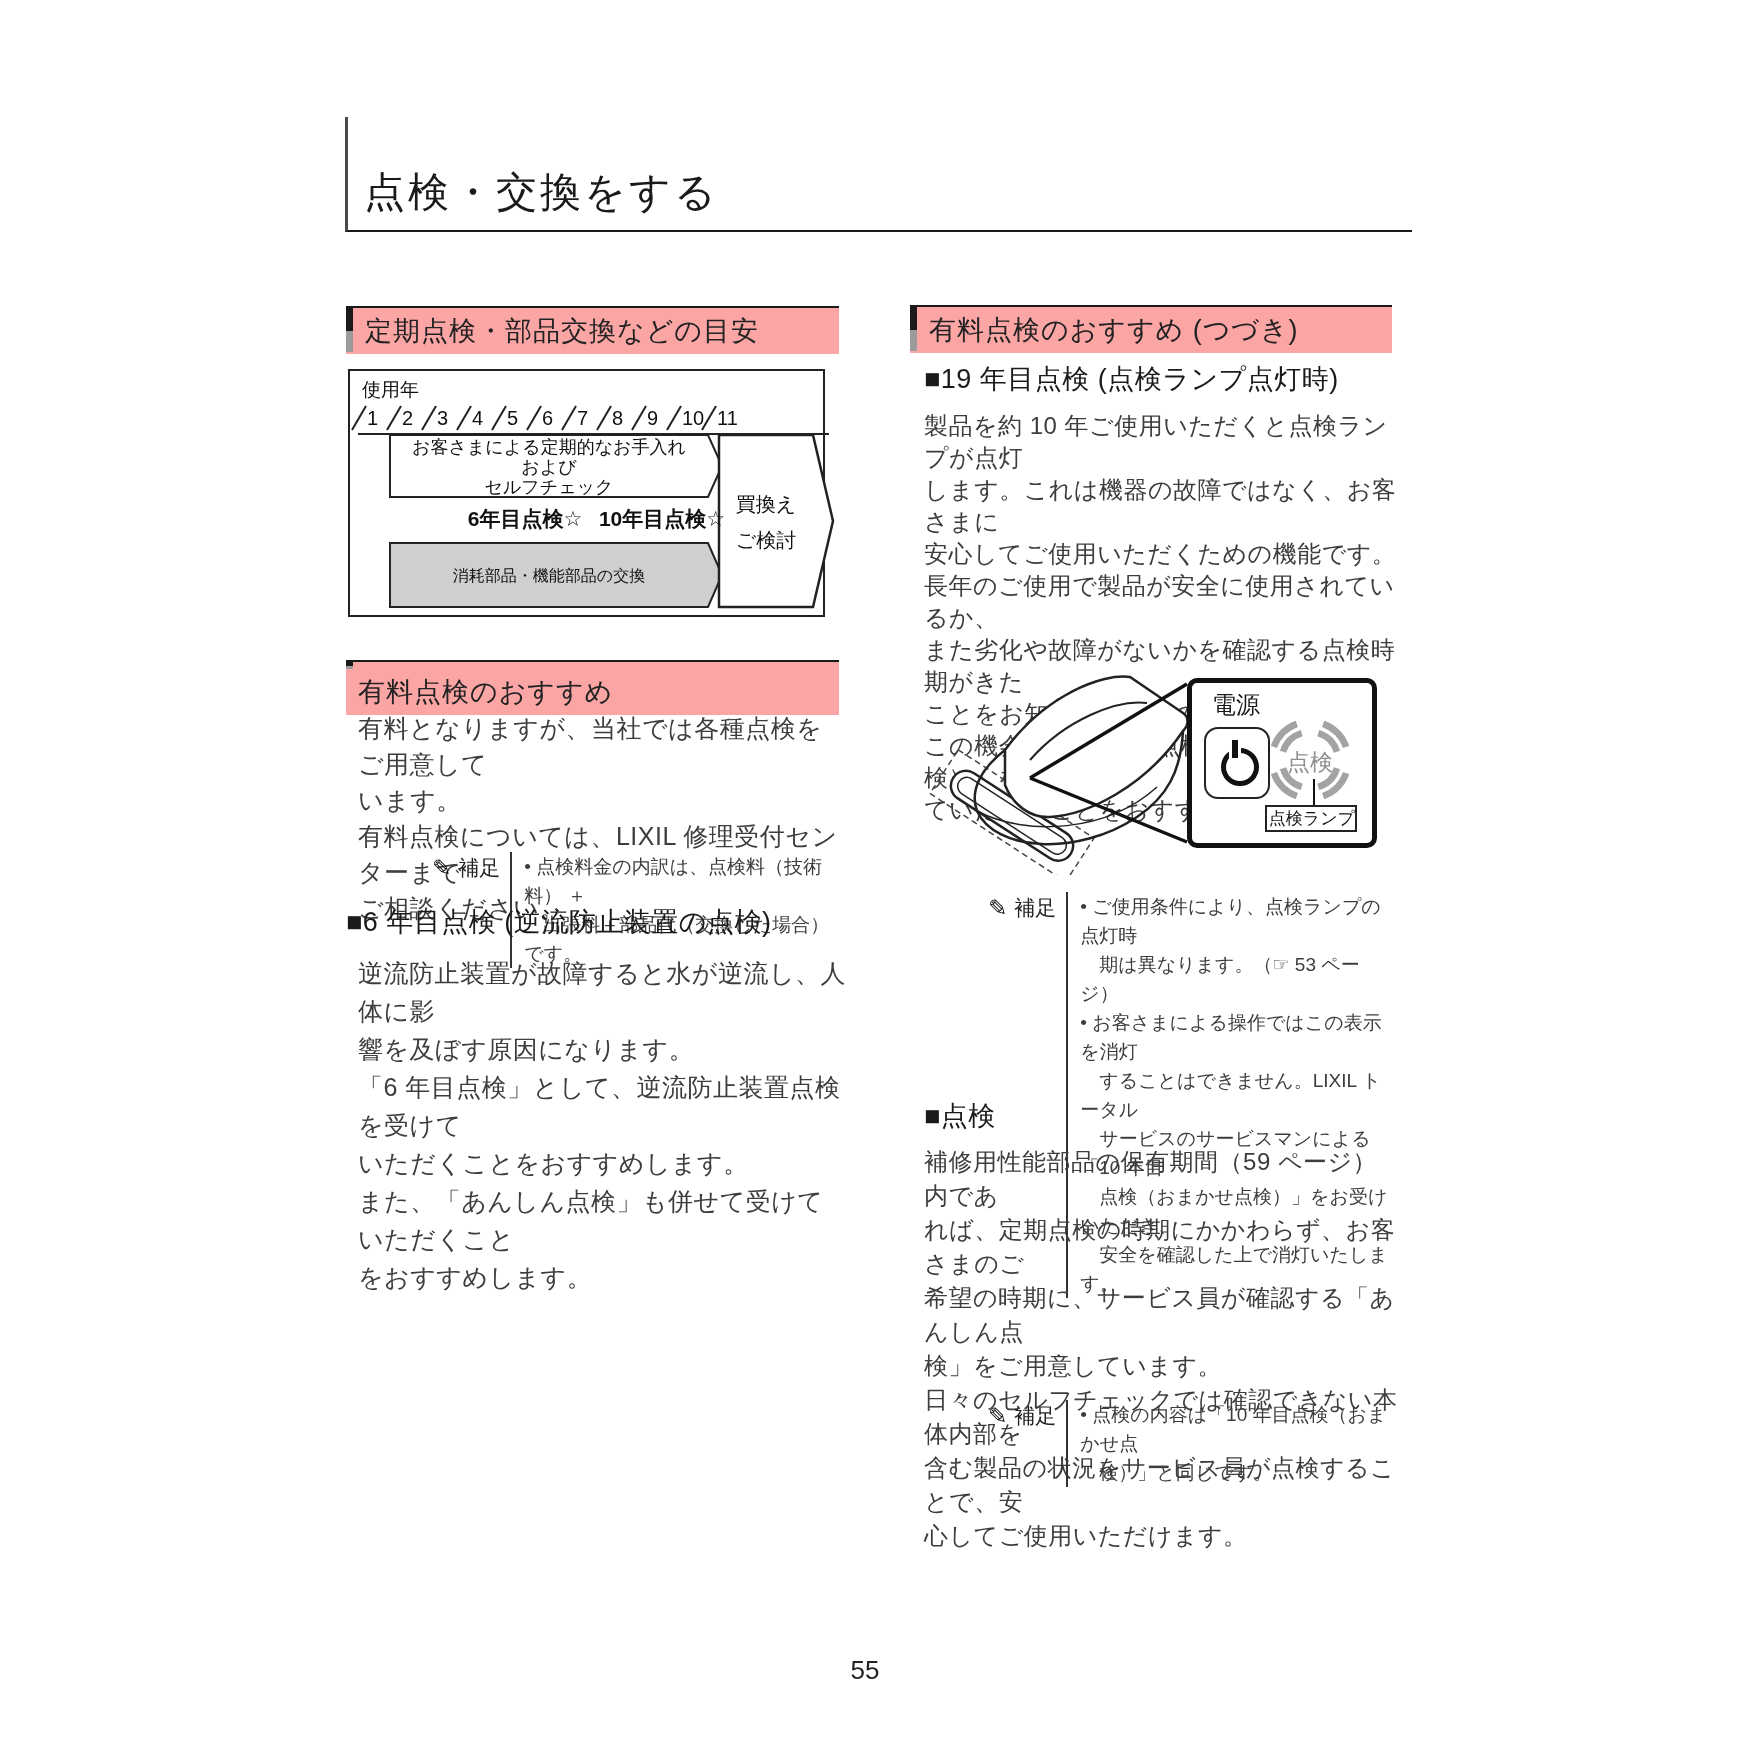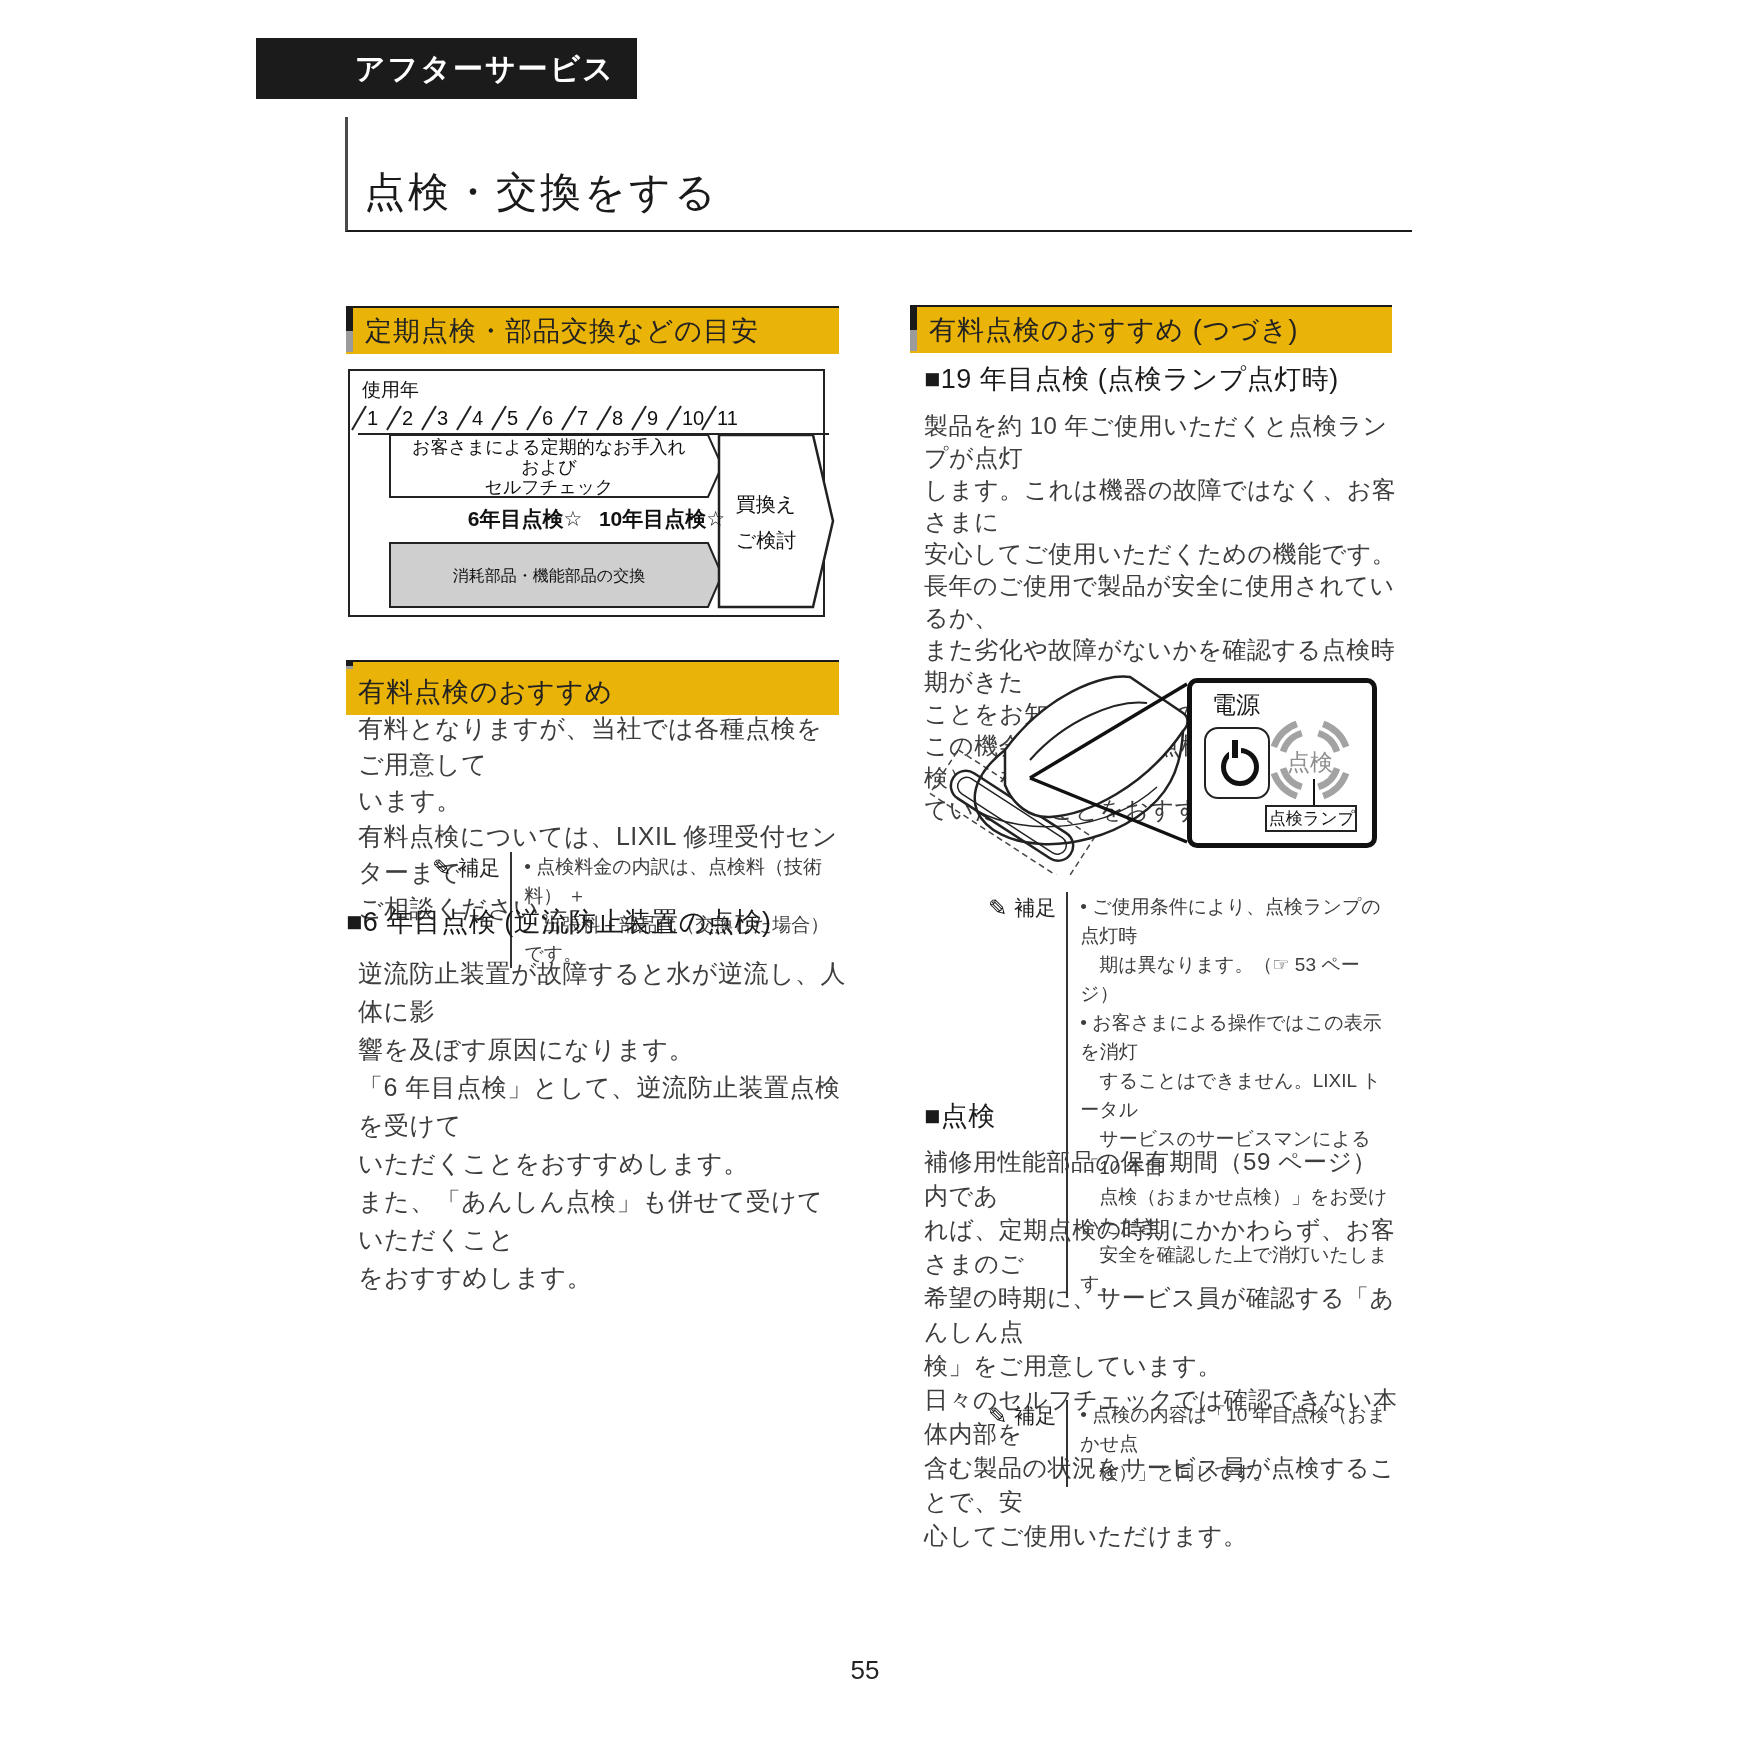--- a/index.html
+++ b/index.html
@@ -18,21 +18,21 @@
   
   .title-block {
     position:absolute; left:345px; top:117px; width:1067px; height:115px;
     border-left:3px solid #4a4a4a; border-bottom:2px solid #1a1a1a; box-sizing:border-box;
   }
   .title-text {
     position:absolute; left:16px; bottom:10px; font-size:41px; color:#1a1a1a;
     letter-spacing:3px;
   }
   
-  .sec-head { position:absolute; border-top:2px solid #1a1a1a; display:flex; align-items:stretch; background:#eab308; }
+  .sec-head { position:absolute; border-top:2px solid #1a1a1a; display:flex; align-items:stretch; background:#fca5a5; }
   .sec-bar  { width:7px; height:44px; flex:0 0 7px;
               background:linear-gradient(to bottom,#1a1a1a 0%,#1a1a1a 52%,#9b9b9b 52%,#9b9b9b 100%); }
   .sec-label{ font-size:27px; color:#222; line-height:46px; padding-left:12px; letter-spacing:1px; white-space:nowrap; }
   #sec-left1 { left:346px; top:306px; width:493px; }
   #sec-left2 { left:346px; top:660px; width:493px;flex-direction:column; }
   #sec-right1{ left:910px; top:305px; width:482px; }
   
   .sub-head { position:absolute; font-size:27px; color:#1a1a1a; letter-spacing:0.5px; white-space:nowrap; }
   #l-sub6  { left:346px; top:904px; }
   #r-sub10 { left:924px; top:361px; }
@@ -92,21 +92,20 @@
                   line-height:24px; box-sizing:border-box; background:#fff; white-space:nowrap; }
   
   .page-num { position:absolute; left:820px; top:1655px; width:90px; text-align:center;
               font-size:26px; color:#222; }
 </style>
 </head>
 <body>
 
 <div class="page">
 
-  <div class="banner">アフターサービス</div>
 
   <div class="title-block">
     <div class="title-text">点検・交換をする</div>
   </div>
 
   <div class="sec-head" id="sec-left1">
     <div class="sec-bar"></div>
     <div class="sec-label">定期点検・部品交換などの目安</div>
   </div>
 

